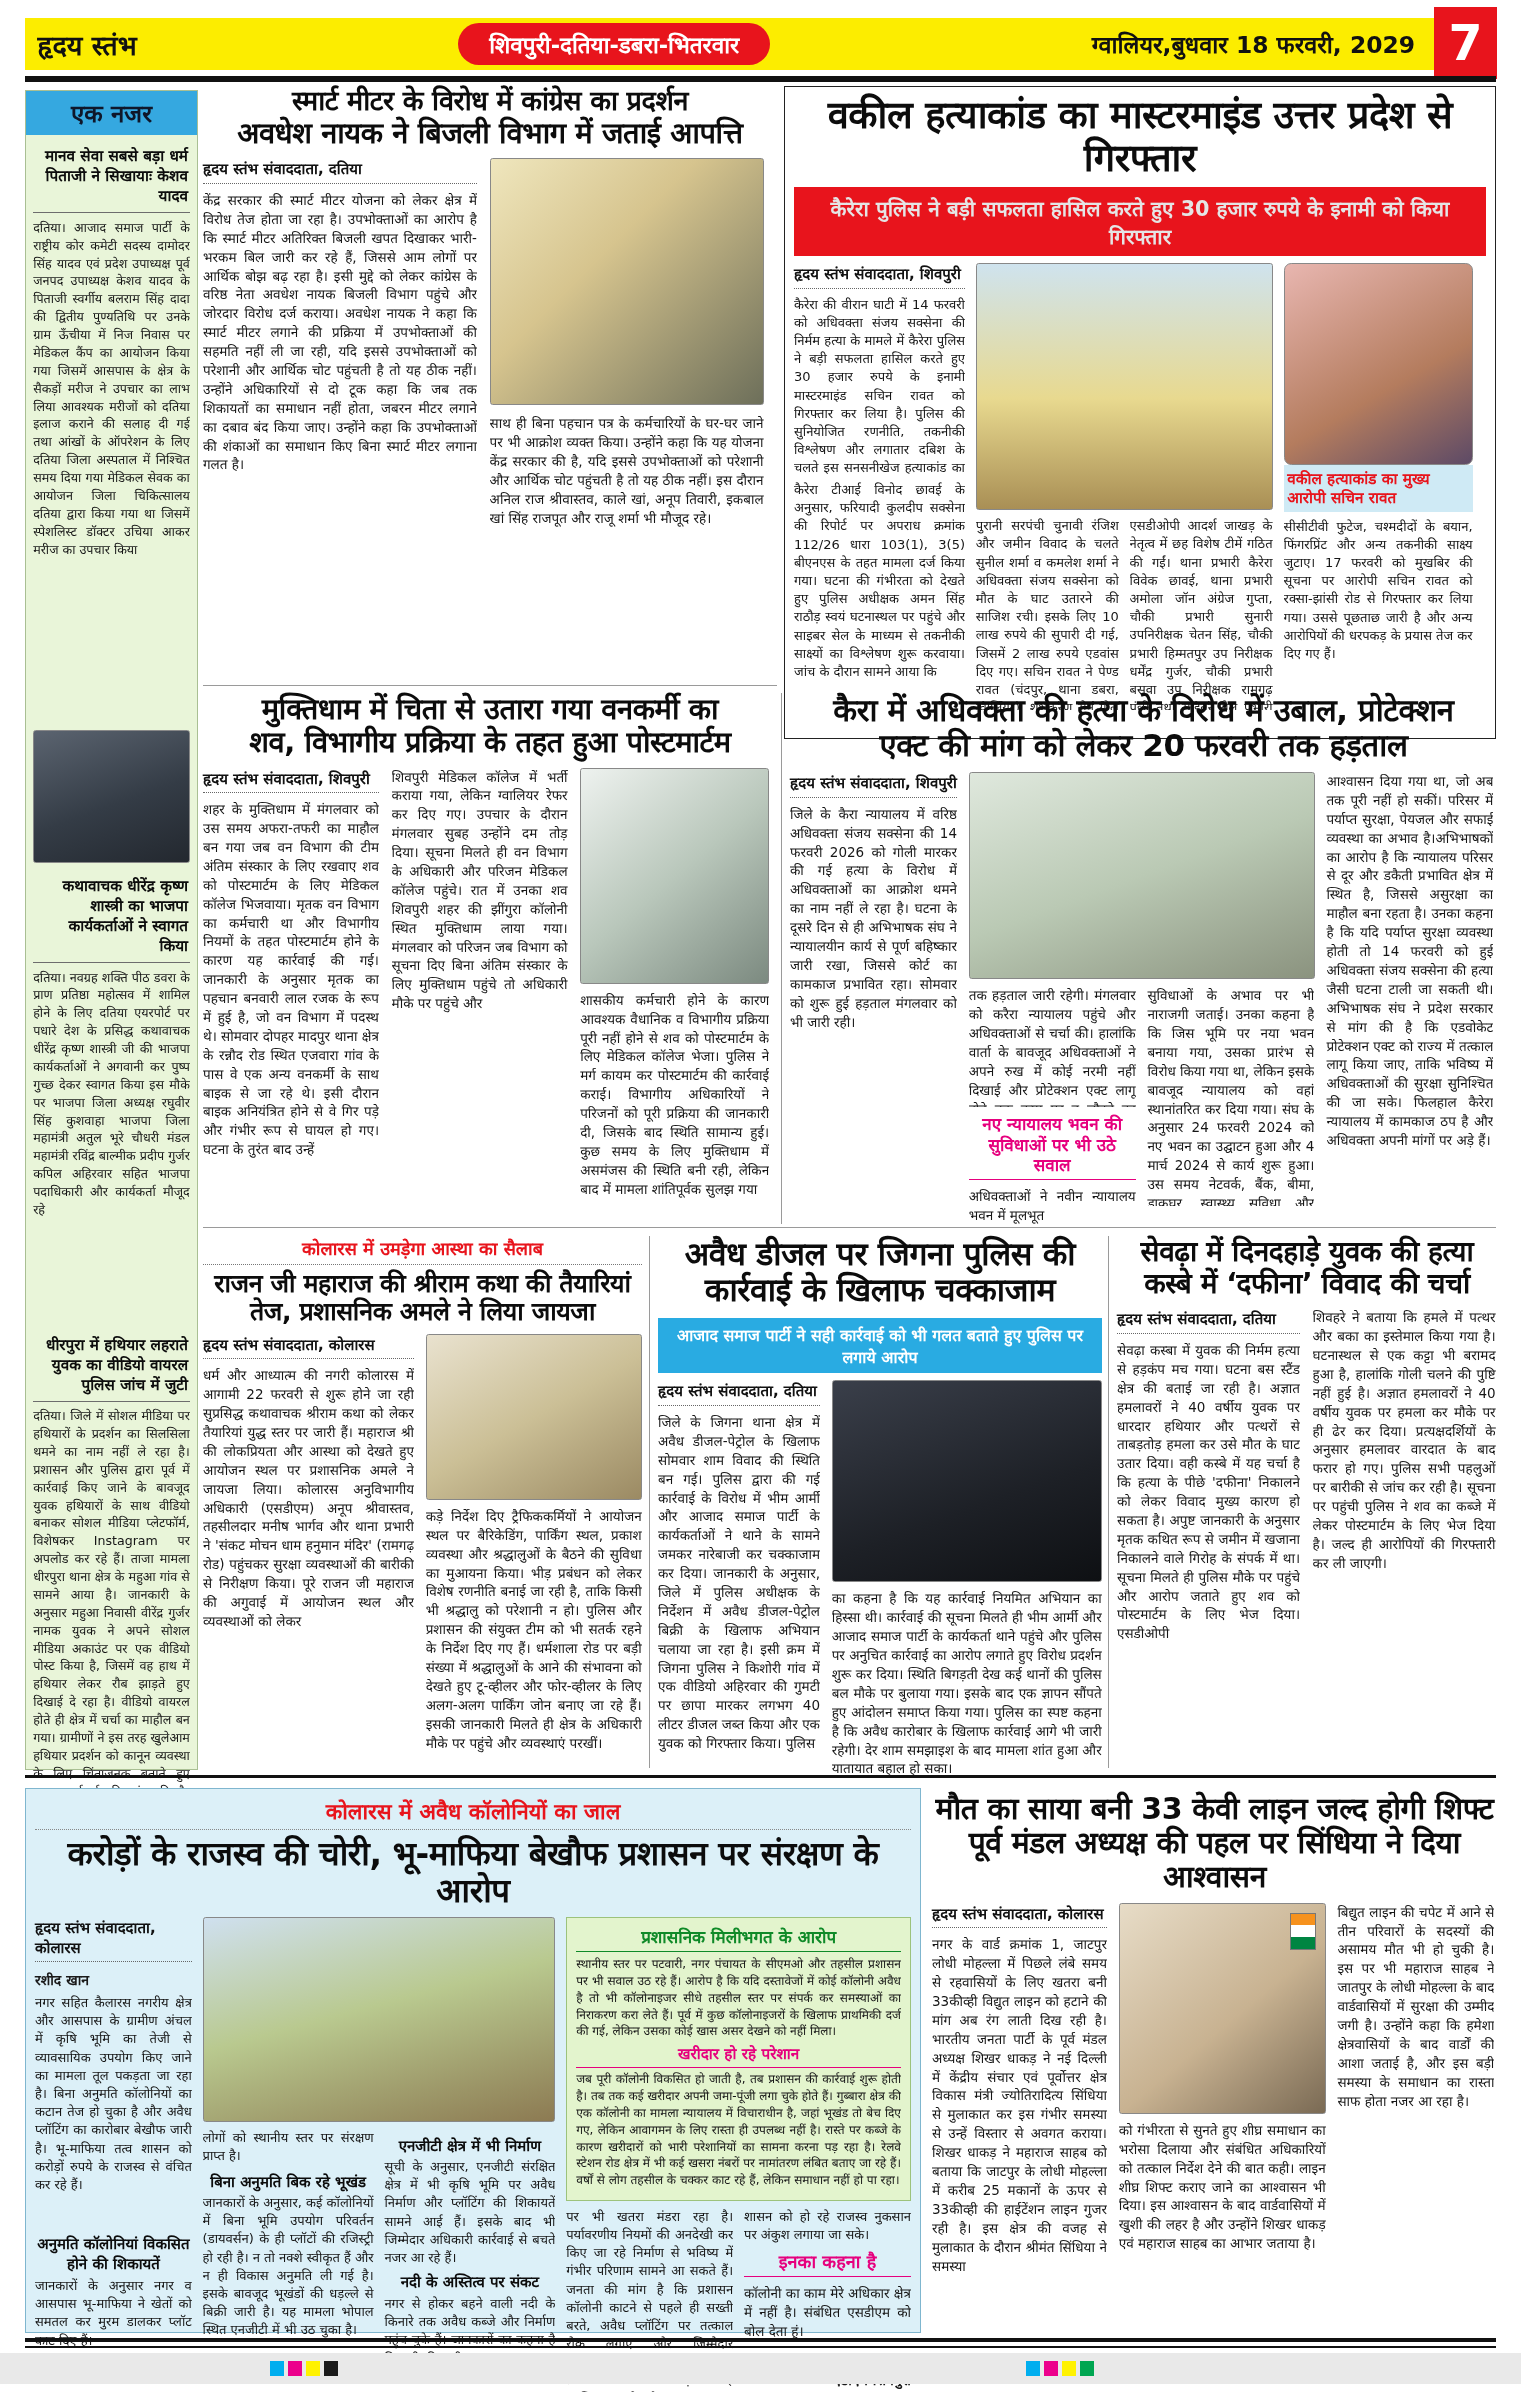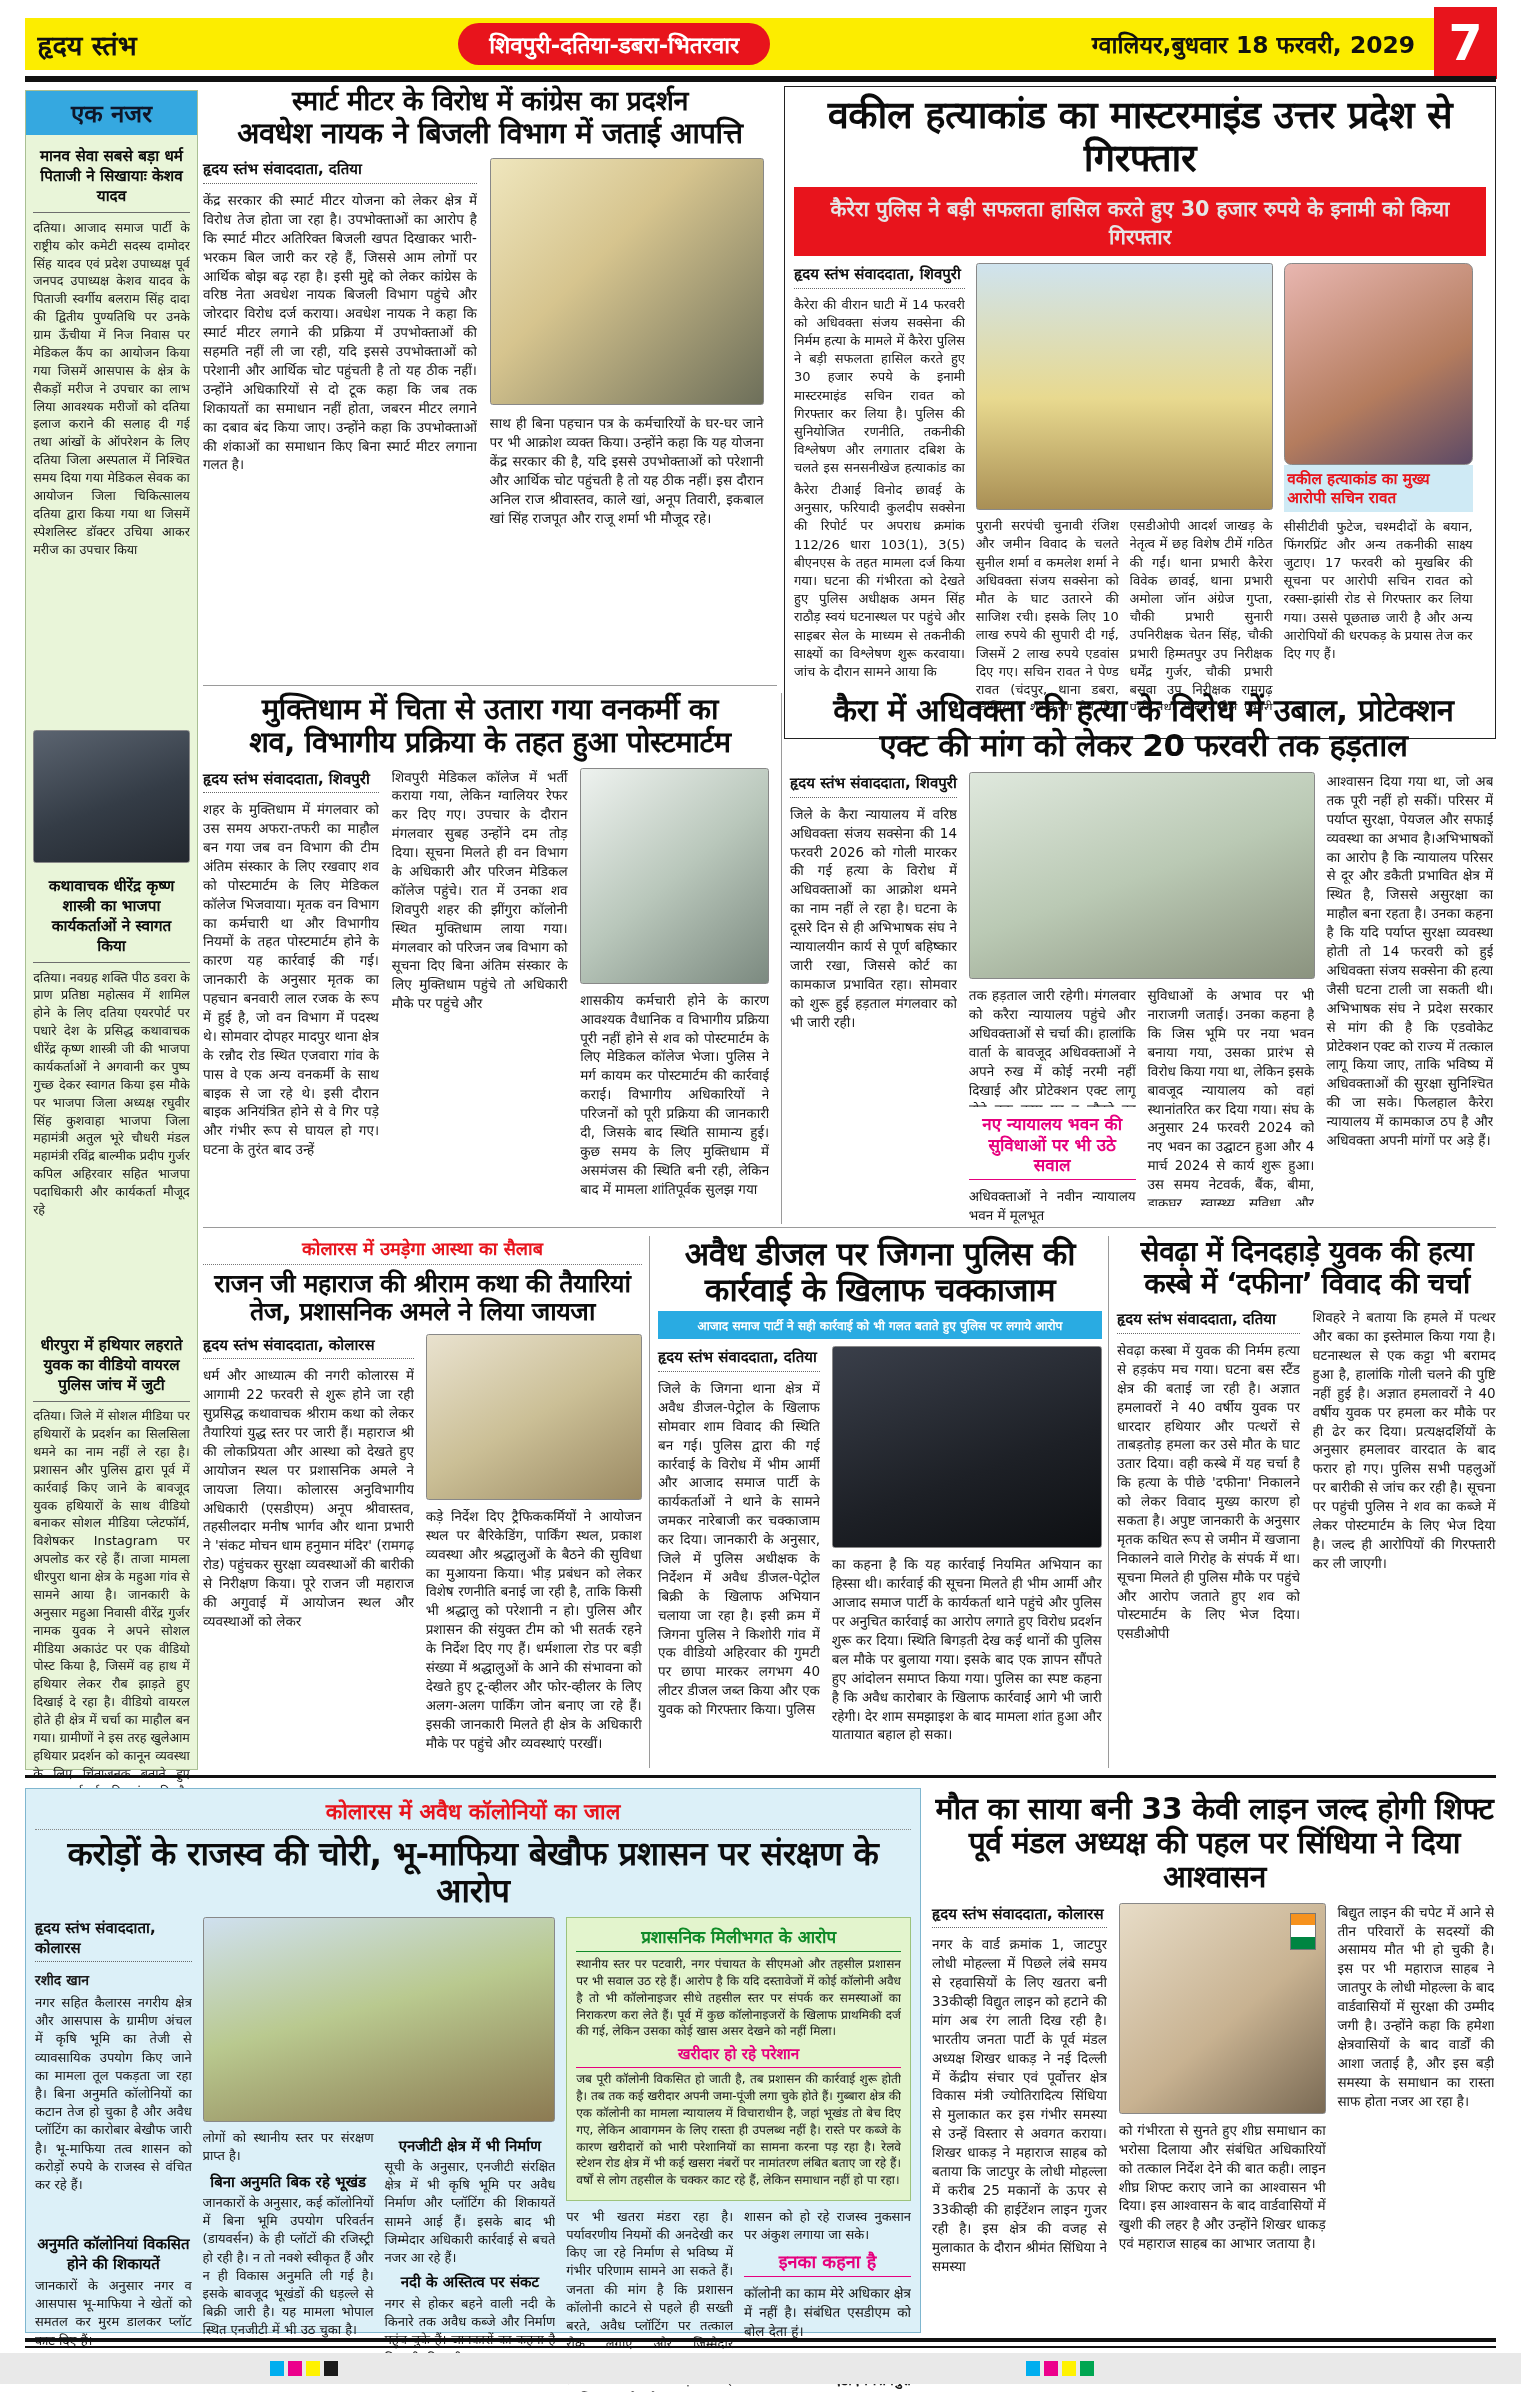--- a/index.html
+++ b/index.html
@@ -27,21 +27,21 @@
   .kicker{color:#e8141c;font-weight:bold;text-align:center;}
   .subhead-pink{color:#e6007e;font-weight:bold;text-align:center;font-size:17px;line-height:1.2;
                 border-bottom:1.3px solid #e6007e;padding-bottom:3.6px;margin:7.2px 0;}
   .subhead-bold{font-weight:bold;font-size:15px;text-align:center;margin:5.4px 0 3.6px 0;color:#0c0c0c;}
   .band-red{background:#e8141c;color:#e5e5e5;font-weight:bold;text-align:center;}
   .band-blue{background:#29abe2;color:#fff;font-weight:bold;text-align:center;}
   
   .sidebar{background:#e9f5d9;border:0.9px solid #a9bf93;}
   .sidebar-head{background:#35a8e0;color:#0f172a;font-weight:bold;font-size:24px;text-align:center;
                 padding:5.4px 0;}
-  .sb-item-title{font-weight:bold;font-size:15.3px;text-align:center;line-height:1.3;color:#0c0c0c;
+  .sb-item-title{font-weight:bold;font-size:15.3px;text-align:right;line-height:1.3;color:#0c0c0c;
                  border-bottom:0.9px solid #6d6d6d;padding:7.2px 1.8px 5.4px 1.8px;margin-bottom:5.4px;}
   .sb-body{font-size:12.6px;line-height:1.42;text-align:justify;color:#161616;}
   
   .colonies-box{background:#dcf0f8;border:0.9px solid #7fb6cf;}
   .green-inset{background:#e3f4cd;border:0.9px solid #9cc27c;padding:7.2px 9px;}
   .green-title{color:#0f8a28;font-weight:bold;font-size:17px;text-align:center;
                border-bottom:0.9px solid #0f8a28;padding-bottom:2.7px;margin-bottom:4.5px;}
   .sign{font-weight:bold;text-align:right;font-size:14px;}
   
   .ph-crowd{background:linear-gradient(160deg,#5b6470 0%,#343c46 55%,#23282f 100%);}
@@ -188,21 +188,21 @@
         <div class="photo ph-tent" style="width:100%;height:166px;box-sizing:border-box;background:linear-gradient(150deg,#e9e2cf 0%,#cbbf96 50%,#9b8a63 100%);"></div>
         <div class="body-text" style="height:274px;margin-top:7.2px;">कड़े निर्देश दिए ट्रैफिककर्मियों ने आयोजन स्थल पर बैरिकेडिंग, पार्किंग स्थल, प्रकाश व्यवस्था और श्रद्धालुओं के बैठने की सुविधा का मुआयना किया। भीड़ प्रबंधन को लेकर विशेष रणनीति बनाई जा रही है, ताकि किसी भी श्रद्धालु को परेशानी न हो। पुलिस और प्रशासन की संयुक्त टीम को भी सतर्क रहने के निर्देश दिए गए हैं। धर्मशाला रोड पर बड़ी संख्या में श्रद्धालुओं के आने की संभावना को देखते हुए टू-व्हीलर और फोर-व्हीलर के लिए अलग-अलग पार्किंग जोन बनाए जा रहे हैं। इसकी जानकारी मिलते ही क्षेत्र के अधिकारी मौके पर पहुंचे और व्यवस्थाएं परखीं।</div>
       </div>
     </div>
   </div>
 
   <div class="vrule abs" style="left:649px;top:1236px;height:532px;"></div>
   <div class="abs" style="left:658px;top:1236px;width:444px;height:532px;">
     <div class="headline" style="font-size:32px;">अवैध डीजल पर जिगना पुलिस की</div>
     <div class="headline" style="font-size:32px;">कार्रवाई के खिलाफ चक्काजाम</div>
-    <div class="band-blue" style="font-size:12px;padding:5.4px 3.6px;margin-top:3px;">आजाद समाज पार्टी ने सही कार्रवाई को भी गलत बताते हुए पुलिस पर लगाये आरोप</div>
+    <div class="band-blue" style="font-size:16px;padding:5.4px 3.6px;margin-top:10px;">आजाद समाज पार्टी ने सही कार्रवाई को भी गलत बताते हुए पुलिस पर लगाये आरोप</div>
     <div class="cols" style="margin-top:7.2px;gap:11.7px;">
       <div style="width:162px;">
         <div class="byline">हृदय स्तंभ संवाददाता, दतिया</div>
         <div class="body-text" style="height:355px;">जिले के जिगना थाना क्षेत्र में अवैध डीजल-पेट्रोल के खिलाफ सोमवार शाम विवाद की स्थिति बन गई। पुलिस द्वारा की गई कार्रवाई के विरोध में भीम आर्मी और आजाद समाज पार्टी के कार्यकर्ताओं ने थाने के सामने जमकर नारेबाजी कर चक्काजाम कर दिया। जानकारी के अनुसार, जिले में पुलिस अधीक्षक के निर्देशन में अवैध डीजल-पेट्रोल बिक्री के खिलाफ अभियान चलाया जा रहा है। इसी क्रम में जिगना पुलिस ने किशोरी गांव में एक वीडियो अहिरवार की गुमटी पर छापा मारकर लगभग 40 लीटर डीजल जब्त किया और एक युवक को गिरफ्तार किया। पुलिस</div>
       </div>
       <div style="width:270px;">
         <div class="photo ph-night" style="width:100%;height:202px;box-sizing:border-box;"></div>
         <div class="body-text" style="height:193px;margin-top:7.2px;">का कहना है कि यह कार्रवाई नियमित अभियान का हिस्सा थी। कार्रवाई की सूचना मिलते ही भीम आर्मी और आजाद समाज पार्टी के कार्यकर्ता थाने पहुंचे और पुलिस पर अनुचित कार्रवाई का आरोप लगाते हुए विरोध प्रदर्शन शुरू कर दिया। स्थिति बिगड़ती देख कई थानों की पुलिस बल मौके पर बुलाया गया। इसके बाद एक ज्ञापन सौंपते हुए आंदोलन समाप्त किया गया। पुलिस का स्पष्ट कहना है कि अवैध कारोबार के खिलाफ कार्रवाई आगे भी जारी रहेगी। देर शाम समझाइश के बाद मामला शांत हुआ और यातायात बहाल हो सका।</div>
       </div>
     </div>

